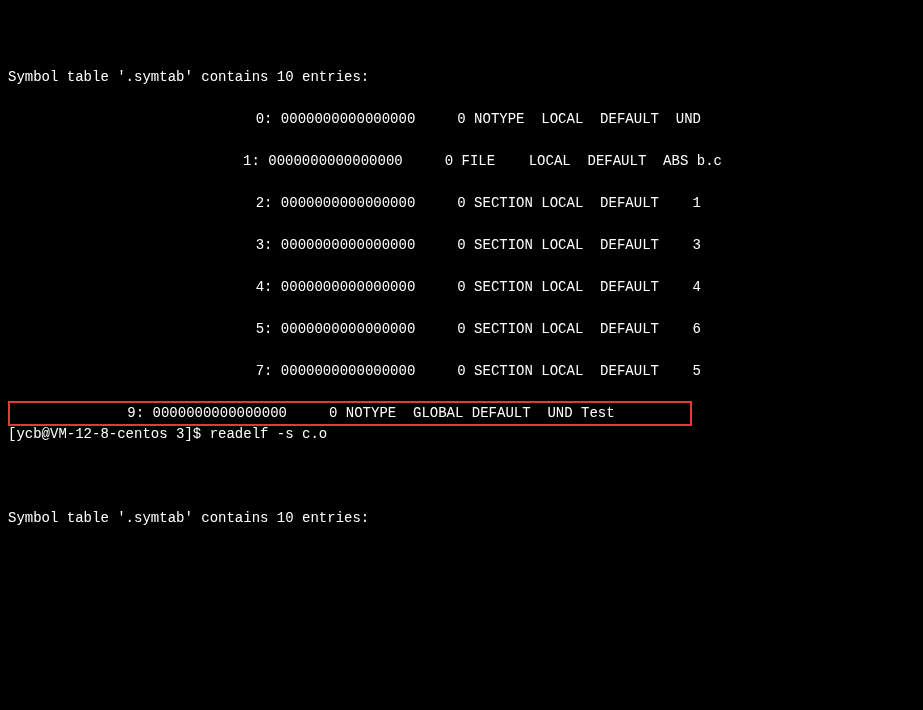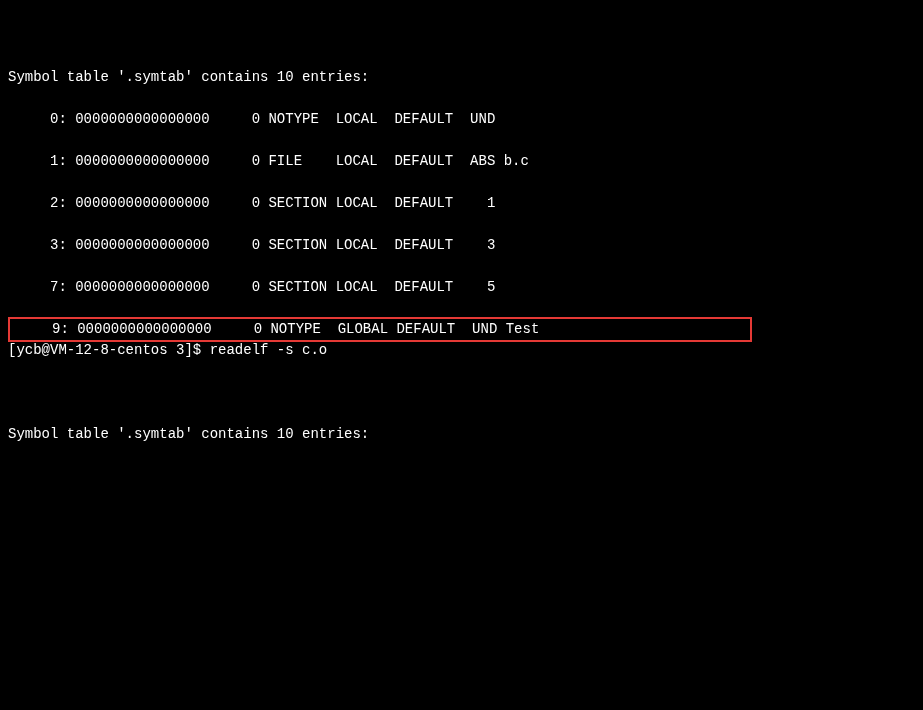--- a/index.html
+++ b/index.html
@@ -19,47 +19,50 @@
       overflow: hidden;
     }
     .terminal-content {
       white-space: pre;
     }
     .highlight-box {
       border: 2px solid #e53935;
       padding: 0;
       margin: -2px 0;
       display: inline-block;
-      width: 744px;
+      width: 684px;
     }
     .prompt-line {
       display: block;
     }
     .row-line {
       display: block;
       padding-left: 0;
+      text-align: center;
     }
     .header-line {
       display: block;
     }
     .blank-line {
       display: block;
       height: 21px;
     }
   </style>
 </head>
 <body>
 
 <div class="terminal-content">
 <span class="blank-line"></span>
 <span class="header-line">Symbol table '.symtab' contains 10 entries:</span>
 <span class="row-line">     0: 0000000000000000     0 NOTYPE  LOCAL  DEFAULT  UND </span>
 <span class="row-line">     1: 0000000000000000     0 FILE    LOCAL  DEFAULT  ABS b.c</span>
 <span class="row-line">     2: 0000000000000000     0 SECTION LOCAL  DEFAULT    1 </span>
 <span class="row-line">     3: 0000000000000000     0 SECTION LOCAL  DEFAULT    3 </span>
+<span class="row-line">     4: 0000000000000000     0 SECTION LOCAL  DEFAULT    4 </span>
+<span class="row-line">     5: 0000000000000000     0 SECTION LOCAL  DEFAULT    6 </span>
 <span class="row-line">     7: 0000000000000000     0 SECTION LOCAL  DEFAULT    5 </span>
 <span class="highlight-box"><span class="row-line">     9: 0000000000000000     0 NOTYPE  GLOBAL DEFAULT  UND Test</span></span>
 <span class="prompt-line">[ycb@VM-12-8-centos 3]$ readelf -s c.o</span>
 <span class="blank-line"></span>
 <span class="header-line">Symbol table '.symtab' contains 10 entries:</span>
 
 
 
 
 

